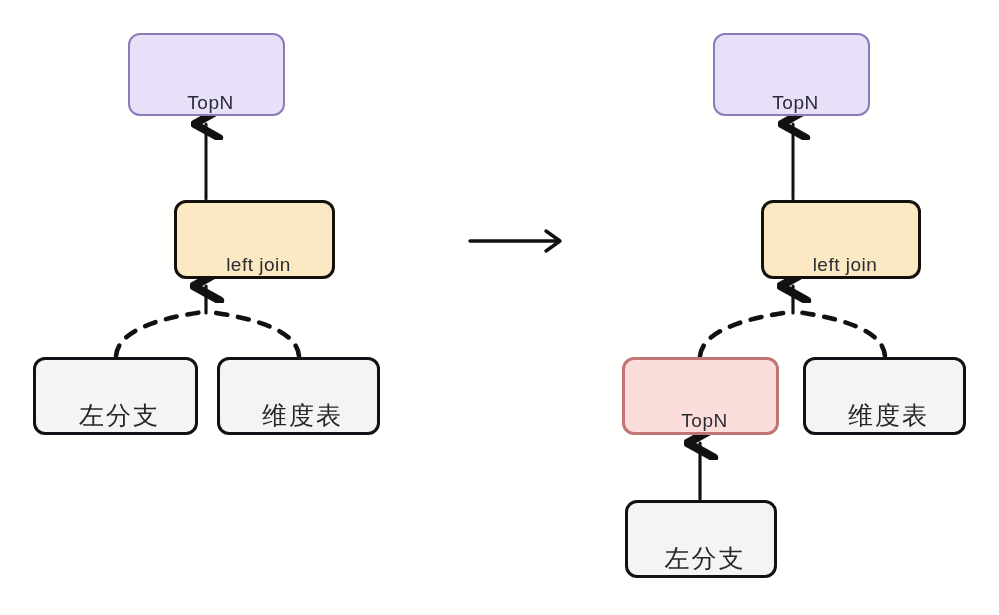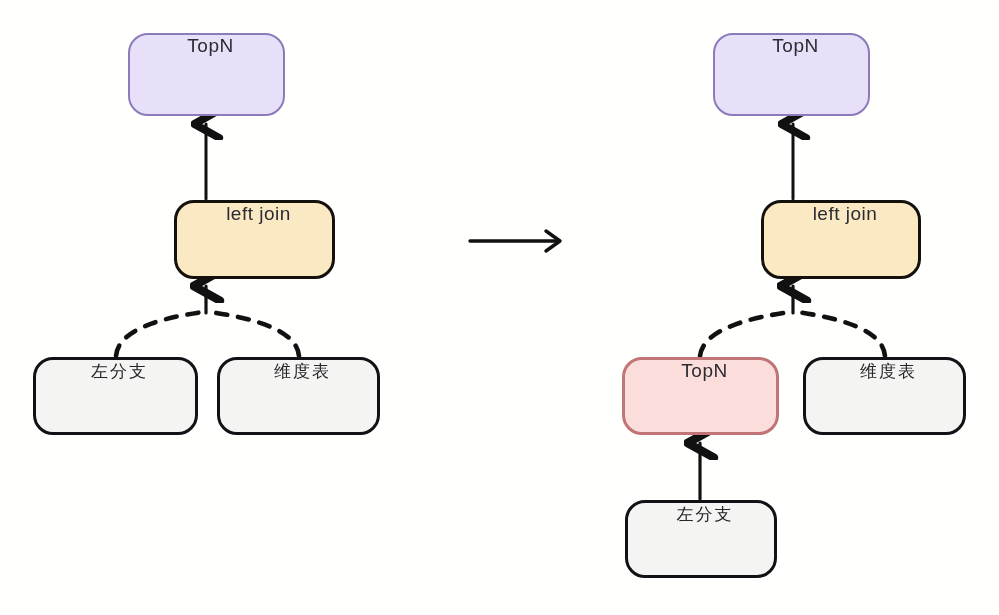--- a/index.html
+++ b/index.html
@@ -8,23 +8,23 @@
     background:#fffffe;
     font-family:"Liberation Sans","DejaVu Sans",sans-serif;
     overflow:hidden;
     position:relative;
   }
   #canvas{position:absolute;inset:0;width:999px;height:615px;}
   .node{
     position:absolute;
     box-sizing:border-box;
     display:flex;
-    align-items:flex-start;
+    align-items:flex-end;
     justify-content:center;
-    border-radius:20px;
+    border-radius:12px;
     font-size:19px;
     letter-spacing:.5px;
     color:#1d1d22;
     user-select:none;
     padding-left:8px;
   }
   .node.purple{
     background:#e7e0f8;
     border:2.5px solid #8b7bb8;
     color:#2b2b33;
@@ -39,21 +39,21 @@
     background:#f4f4f2;
     border:3px solid #121216;
     color:#26262b;
   }
   .node.red{
     background:#fbdedb;
     border:3px solid #c17576;
     color:#2b2b33;
   }
   .node .label{pointer-events:none;}
-  .cjk{font-size:17px;letter-spacing:2px;}
+  .cjk{font-size:25px;letter-spacing:2px;}
   svg{position:absolute;left:0;top:0;overflow:visible;}
 </style>
 </head>
 <body>
 
 <svg id="canvas" width="999" height="615">
   <defs>
     <marker id="ah" markerWidth="12" markerHeight="12" refX="5.2" refY="5" orient="auto">
       <path d="M0.6,9.4 L5.2,1.1 L9.8,9.4" fill="none" stroke="#111111" stroke-width="2.6" stroke-linecap="round" stroke-linejoin="round"></path>
     </marker>

